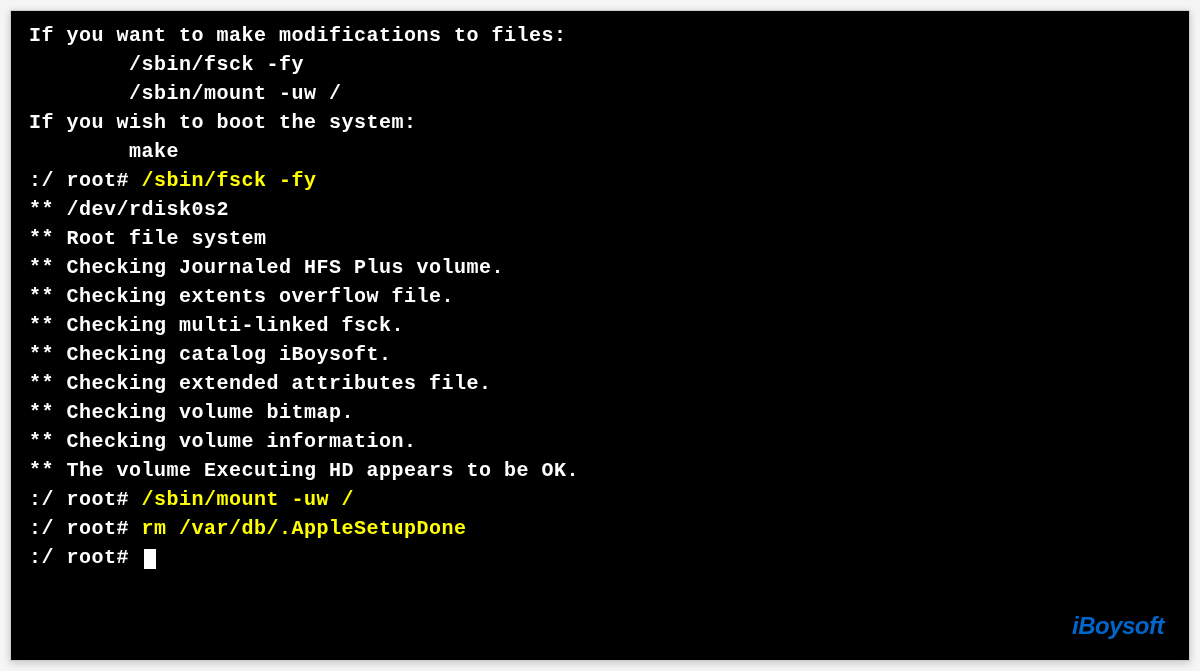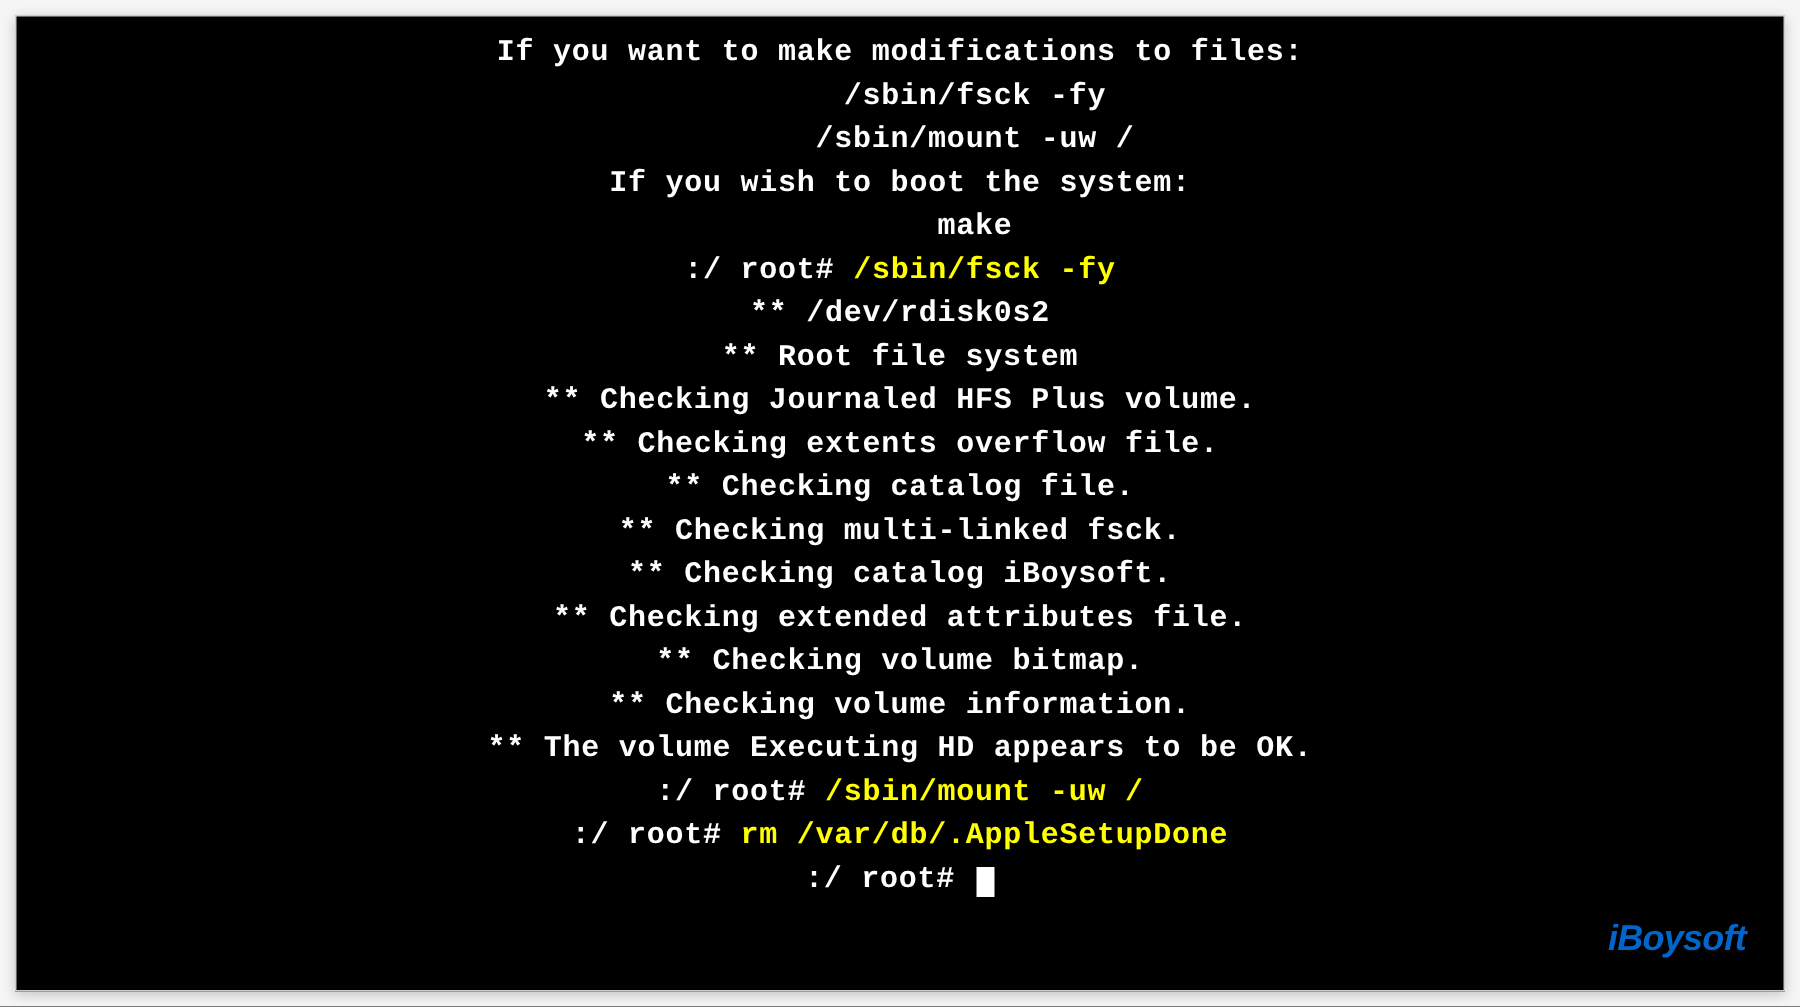--- a/index.html
+++ b/index.html
@@ -26,21 +26,20 @@
       box-shadow: 0 2px 8px rgba(0,0,0,0.2);
       overflow: hidden;
     }
     .line {
       color: #ffffff;
       font-size: 20px;
       font-weight: bold;
       line-height: 1.45;
       white-space: pre;
       letter-spacing: 0.5px;
-      text-align: center;
     }
     .yellow {
       color: #ffff00;
     }
     .cursor {
       display: inline-block;
       width: 12px;
       height: 20px;
       background: #ffffff;
       vertical-align: text-bottom;
@@ -66,21 +65,20 @@
       <div class="line"><span>If you want to make modifications to files:</span></div>
       <div class="line"><span>        /sbin/fsck -fy</span></div>
       <div class="line"><span>        /sbin/mount -uw /</span></div>
       <div class="line"><span>If you wish to boot the system:</span></div>
       <div class="line"><span>        make</span></div>
       <div class="line"><span>:/ root# </span><span class="yellow">/sbin/fsck -fy</span></div>
       <div class="line"><span>** /dev/rdisk0s2</span></div>
       <div class="line"><span>** Root file system</span></div>
       <div class="line"><span>** Checking Journaled HFS Plus volume.</span></div>
       <div class="line"><span>** Checking extents overflow file.</span></div>
-      <div class="line"><span>** Checking catalog file.</span></div>
       <div class="line"><span>** Checking multi-linked fsck.</span></div>
       <div class="line"><span>** Checking catalog iBoysoft.</span></div>
       <div class="line"><span>** Checking extended attributes file.</span></div>
       <div class="line"><span>** Checking volume bitmap.</span></div>
       <div class="line"><span>** Checking volume information.</span></div>
       <div class="line"><span>** The volume Executing HD appears to be OK.</span></div>
       <div class="line"><span>:/ root# </span><span class="yellow">/sbin/mount -uw /</span></div>
       <div class="line"><span>:/ root# </span><span class="yellow">rm /var/db/.AppleSetupDone</span></div>
       <div class="line"><span>:/ root# </span><span class="cursor"></span></div>
     </div>

